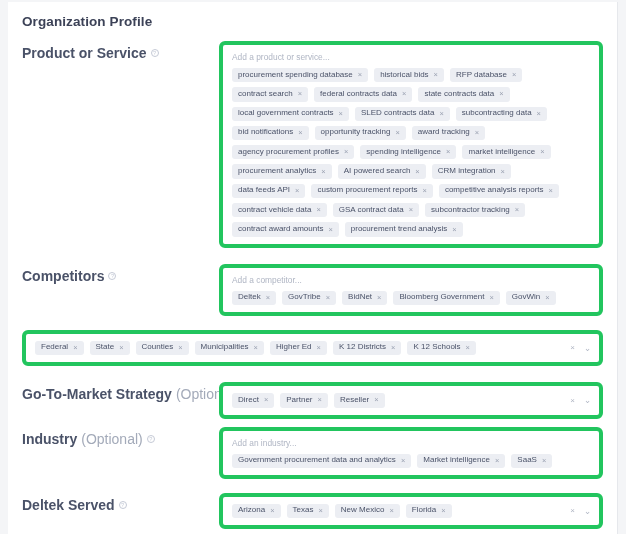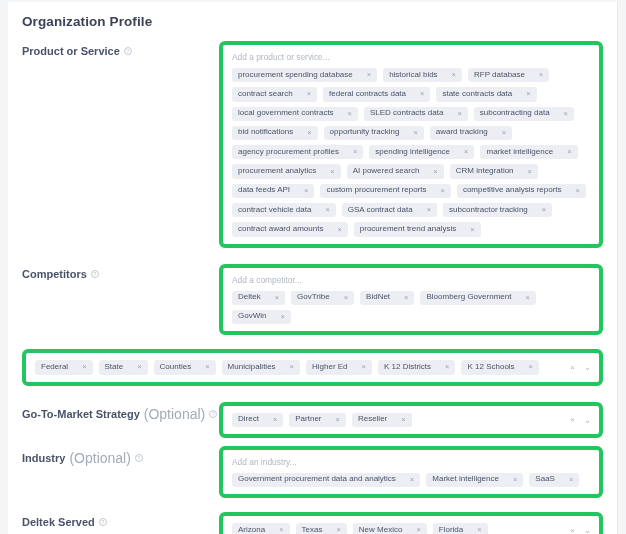--- a/index.html
+++ b/index.html
@@ -56,21 +56,21 @@
   .label-col {
     width: 197px;
     flex: 0 0 197px;
     padding-top: 4px;
     display: flex;
     align-items: center;
     gap: 4px;
     flex-wrap: nowrap;
   }
   .label-text {
-    font-size: 11px;
+    font-size: 14px;
     font-weight: bold;
     color: #4a5268;
     white-space: nowrap;
   }
   .label-optional {
     font-size: 14px;
     color: #a3aab9;
     font-weight: normal;
     white-space: nowrap;
   }
@@ -104,21 +104,21 @@
   }
   .chips {
     display: flex;
     flex-wrap: wrap;
     gap: 5px 6px;
     align-items: center;
   }
   .chip {
     display: inline-flex;
     align-items: center;
-    gap: 14px;
+    gap: 5px;
     background: #eceef3;
     border-radius: 3px;
     padding: 2.5px 6px 3px 6px;
     font-size: 8px;
     color: #4a5268;
     line-height: 1.1;
     white-space: nowrap;
   }
   .chip-x {
     font-size: 7.5px;

